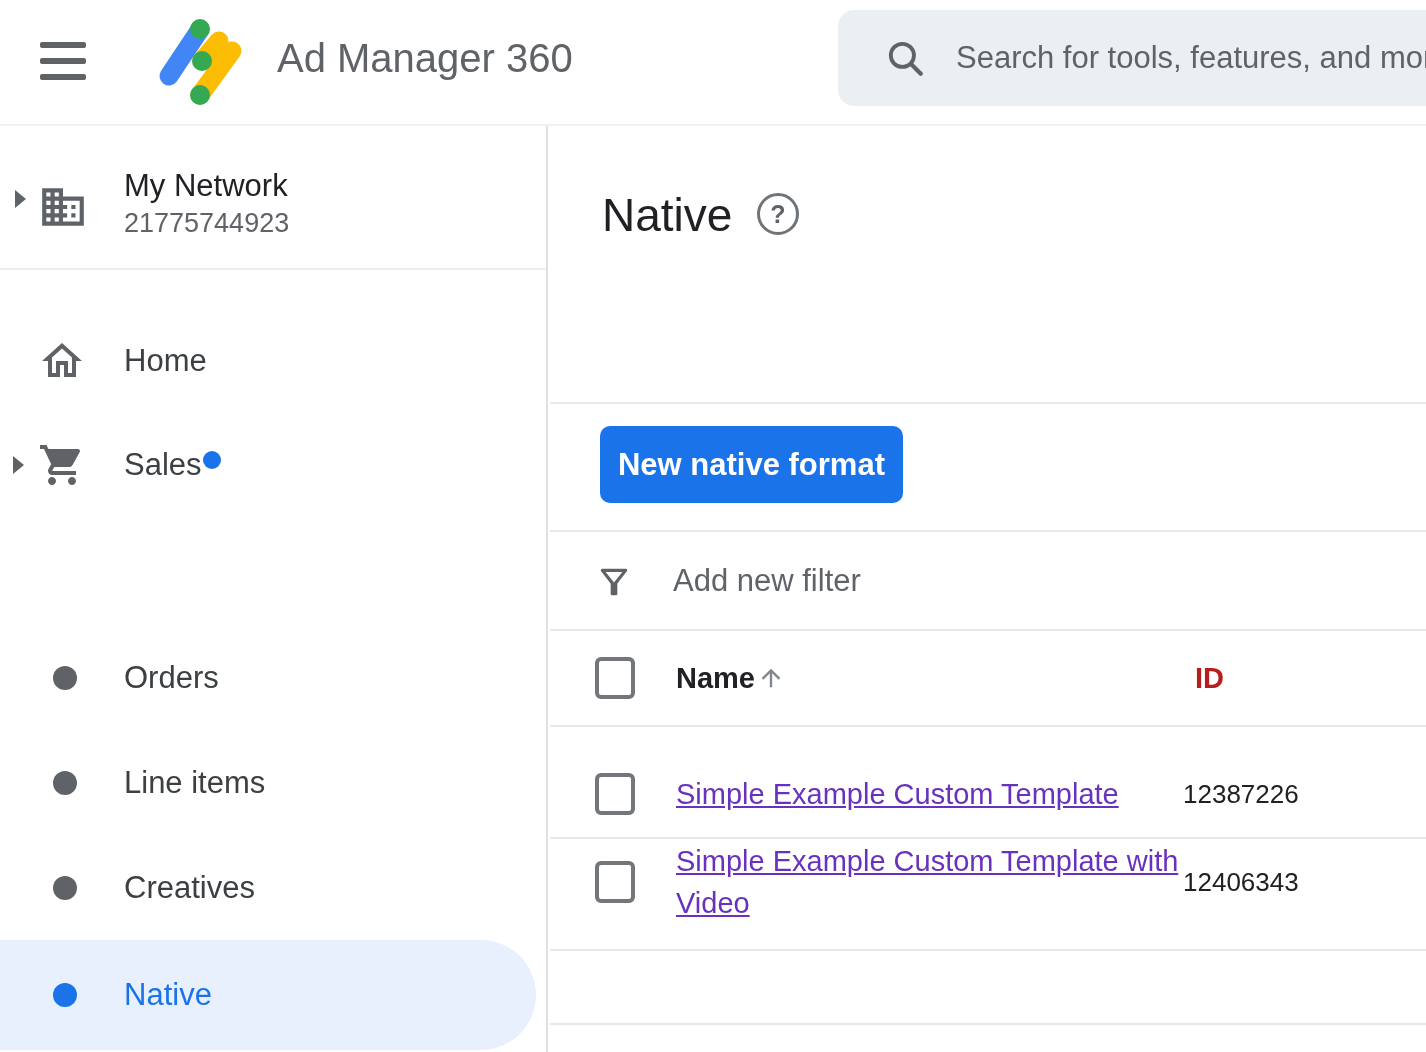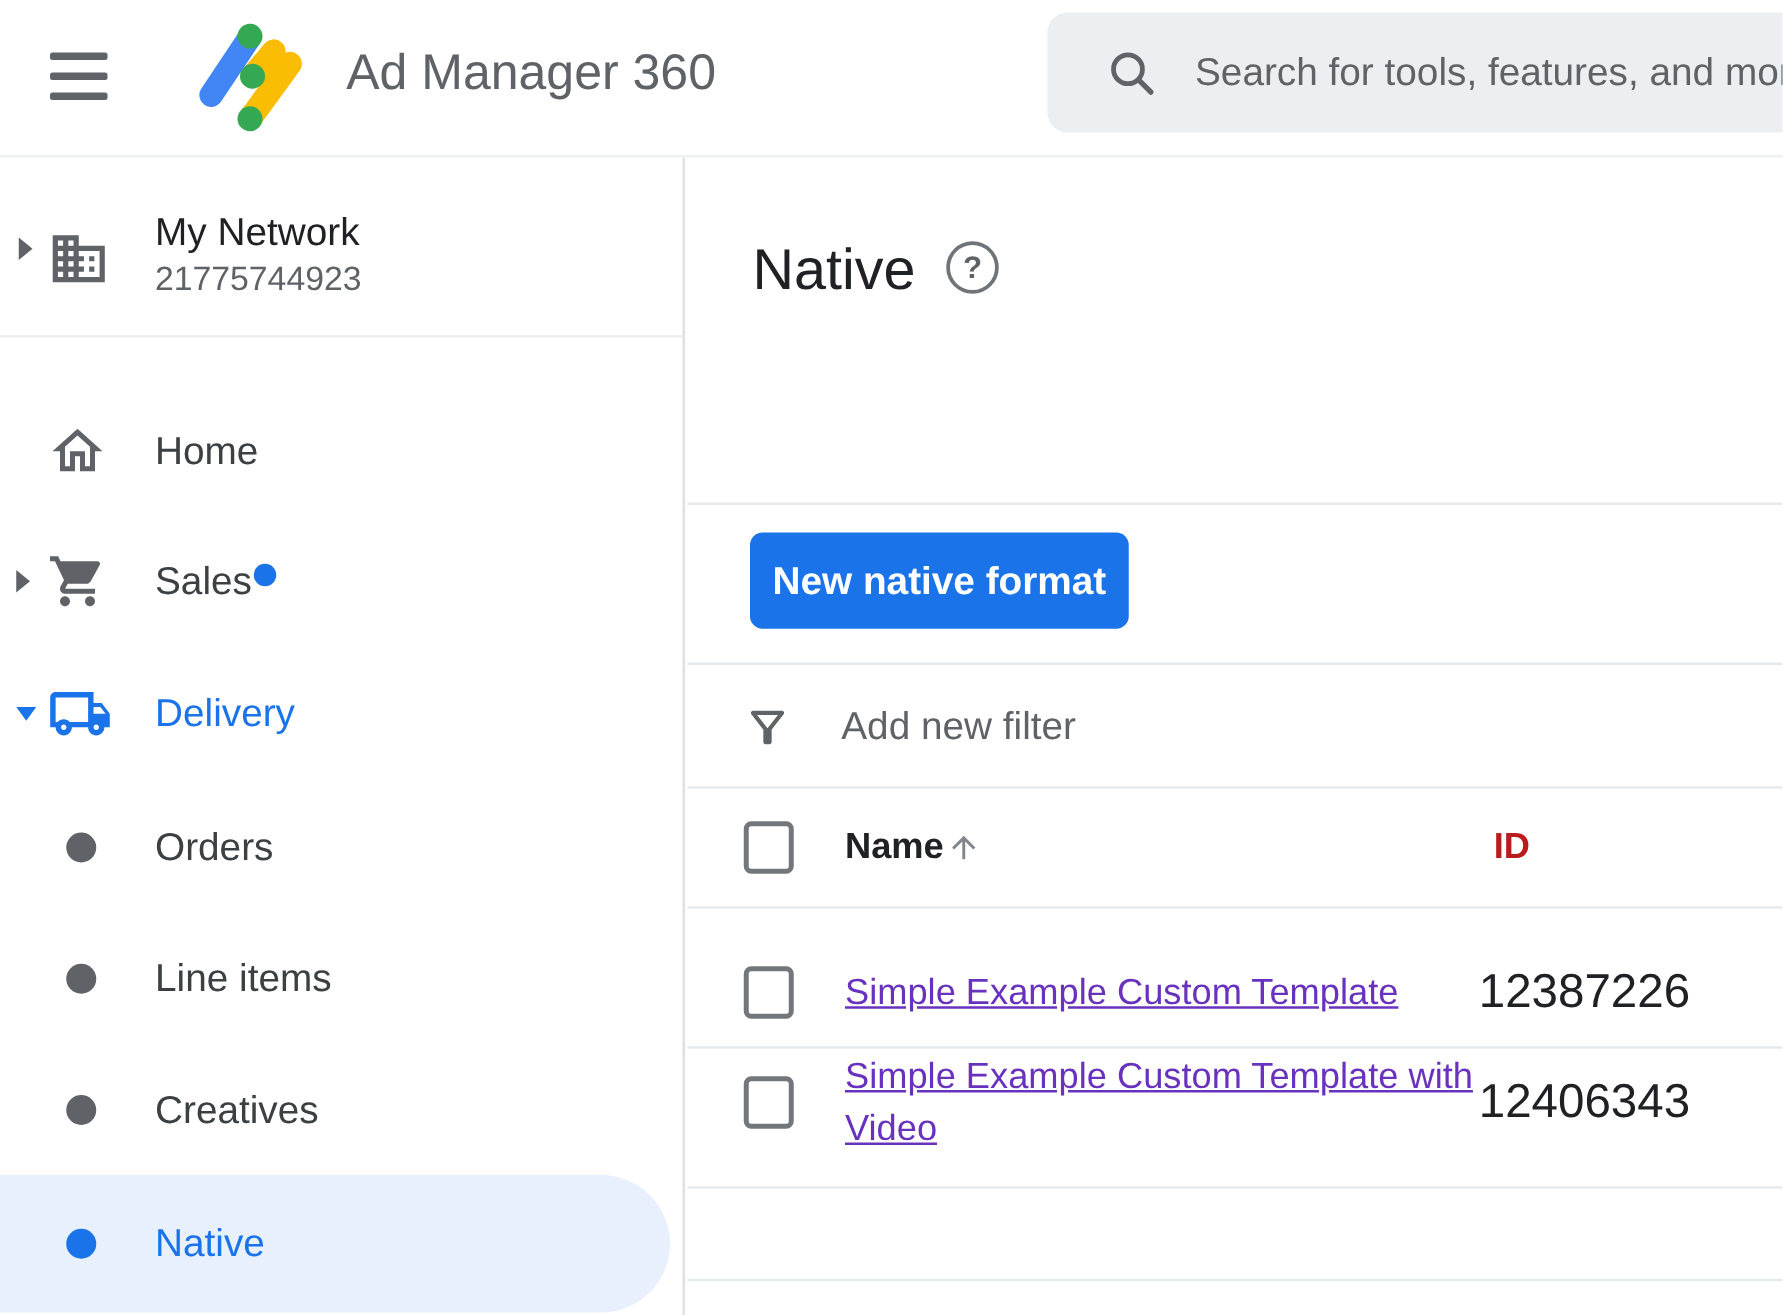--- a/index.html
+++ b/index.html
@@ -61,21 +61,21 @@
   .checkbox{position:absolute;left:45px;top:50%;transform:translateY(-50%);width:32px;height:34px;border:4px solid #73777b;border-radius:6px;background:#fff;cursor:pointer;}
   .thead{position:absolute;top:505px;left:0;right:4px;height:96px;border-bottom:2px solid #e6e9eb;box-sizing:border-box;}
   .col-name{position:absolute;left:126px;top:50%;transform:translateY(-50%);font-size:29px;font-weight:bold;color:#202124;}
   .sort-icon{position:absolute;left:207px;top:50%;transform:translateY(-50%);display:flex;cursor:pointer;}
   .col-id{position:absolute;left:645px;top:50%;transform:translateY(-50%);font-size:29px;font-weight:bold;color:#b91c1c;}
   .trow{position:absolute;left:0;right:4px;border-bottom:2px solid #e6e9eb;box-sizing:border-box;}
   .row1{top:601px;height:88px;margin-top:24px;}
   .row2{top:689px;height:136px;}
   .rowempty{top:794px;height:105px;}
   .row-link{position:absolute;left:126px;top:50%;transform:translateY(-50%);font-size:29px;line-height:42px;color:#6932be;text-decoration:underline;max-width:505px;display:block;cursor:pointer;}
-  .row-id{position:absolute;left:633px;top:50%;transform:translateY(-50%);font-size:38px;color:#202124;}
+  .row-id{position:absolute;left:633px;top:50%;transform:translateY(-50%);font-size:26px;color:#202124;}
   .right-edge{position:absolute;top:404px;bottom:0;right:2px;width:2px;background:#e6e9eb;}
 </style>
 </head>
 <body>
 
 <div class="app">
 
   <header class="topbar">
     <div class="hamburger">
         <i></i>
@@ -128,29 +128,20 @@
       <span class="slot-caret caret-right"></span>
       <span class="slot-icon">
         <svg width="48" height="48" viewBox="0 0 24 24" fill="#5f6368">
           <path d="M7 18c-1.1 0-1.99.9-1.99 2S5.9 22 7 22s2-.9 2-2-.9-2-2-2zM1 2v2h2l3.6 7.59-1.35 2.45c-.16.28-.25.61-.25.96 0 1.1.9 2 2 2h12v-2H7.42c-.14 0-.25-.11-.25-.25l.03-.12.9-1.63h7.45c.75 0 1.41-.41 1.75-1.03l3.58-6.49c.08-.14.12-.31.12-.48 0-.55-.45-1-1-1H5.21l-.94-2H1zm16 16c-1.1 0-1.99.9-1.99 2s.89 2 1.99 2 2-.9 2-2-.9-2-2-2z"></path>
         </svg>
       </span>
       <span class="nav-label">Sales</span>
       <span class="badge-dot"></span>
     </div>
 
-    <div class="nav-item item-delivery">
-      <span class="slot-caret caret-down"></span>
-      <span class="slot-icon">
-        <svg width="52" height="52" viewBox="0 0 24 24" fill="#1a73e8">
-          <path d="M20 8h-3V4H3c-1.1 0-2 .9-2 2v11h2c0 1.66 1.34 3 3 3s3-1.34 3-3h6c0 1.66 1.34 3 3 3s3-1.34 3-3h2v-5l-3-4zm-.5 1.5l1.96 2.5H17V9.5h2.5zM6 18c-.55 0-1-.45-1-1s.45-1 1-1 1 .45 1 1-.45 1-1 1zm2.22-3c-.55-.61-1.33-1-2.22-1s-1.67.39-2.22 1H3V6h12v9H8.22zM18 18c-.55 0-1-.45-1-1s.45-1 1-1 1 .45 1 1-.45 1-1 1z"></path>
-        </svg>
-      </span>
-      <span class="nav-label blue">Delivery</span>
-    </div>
 
     <div class="nav-item item-lineitems">
       <span class="bullet"></span>
       <span class="nav-label">Line items</span>
     </div>
 
     <div class="nav-item item-orders">
       <span class="bullet"></span>
       <span class="nav-label">Orders</span>
     </div>

